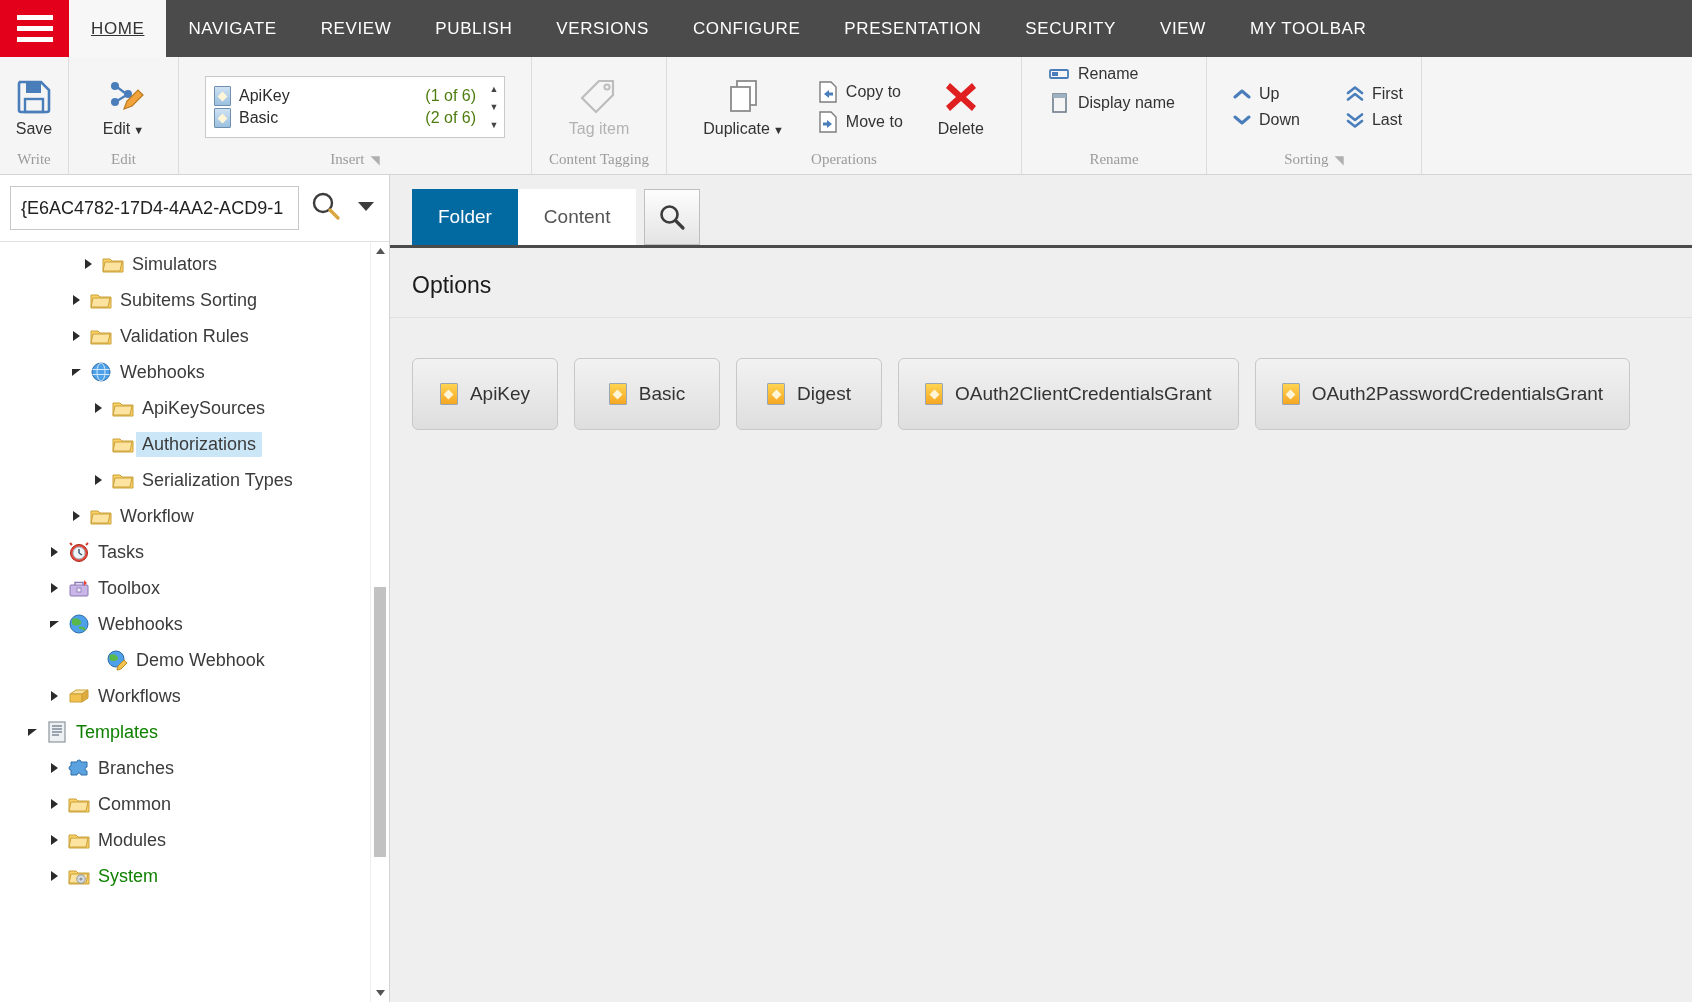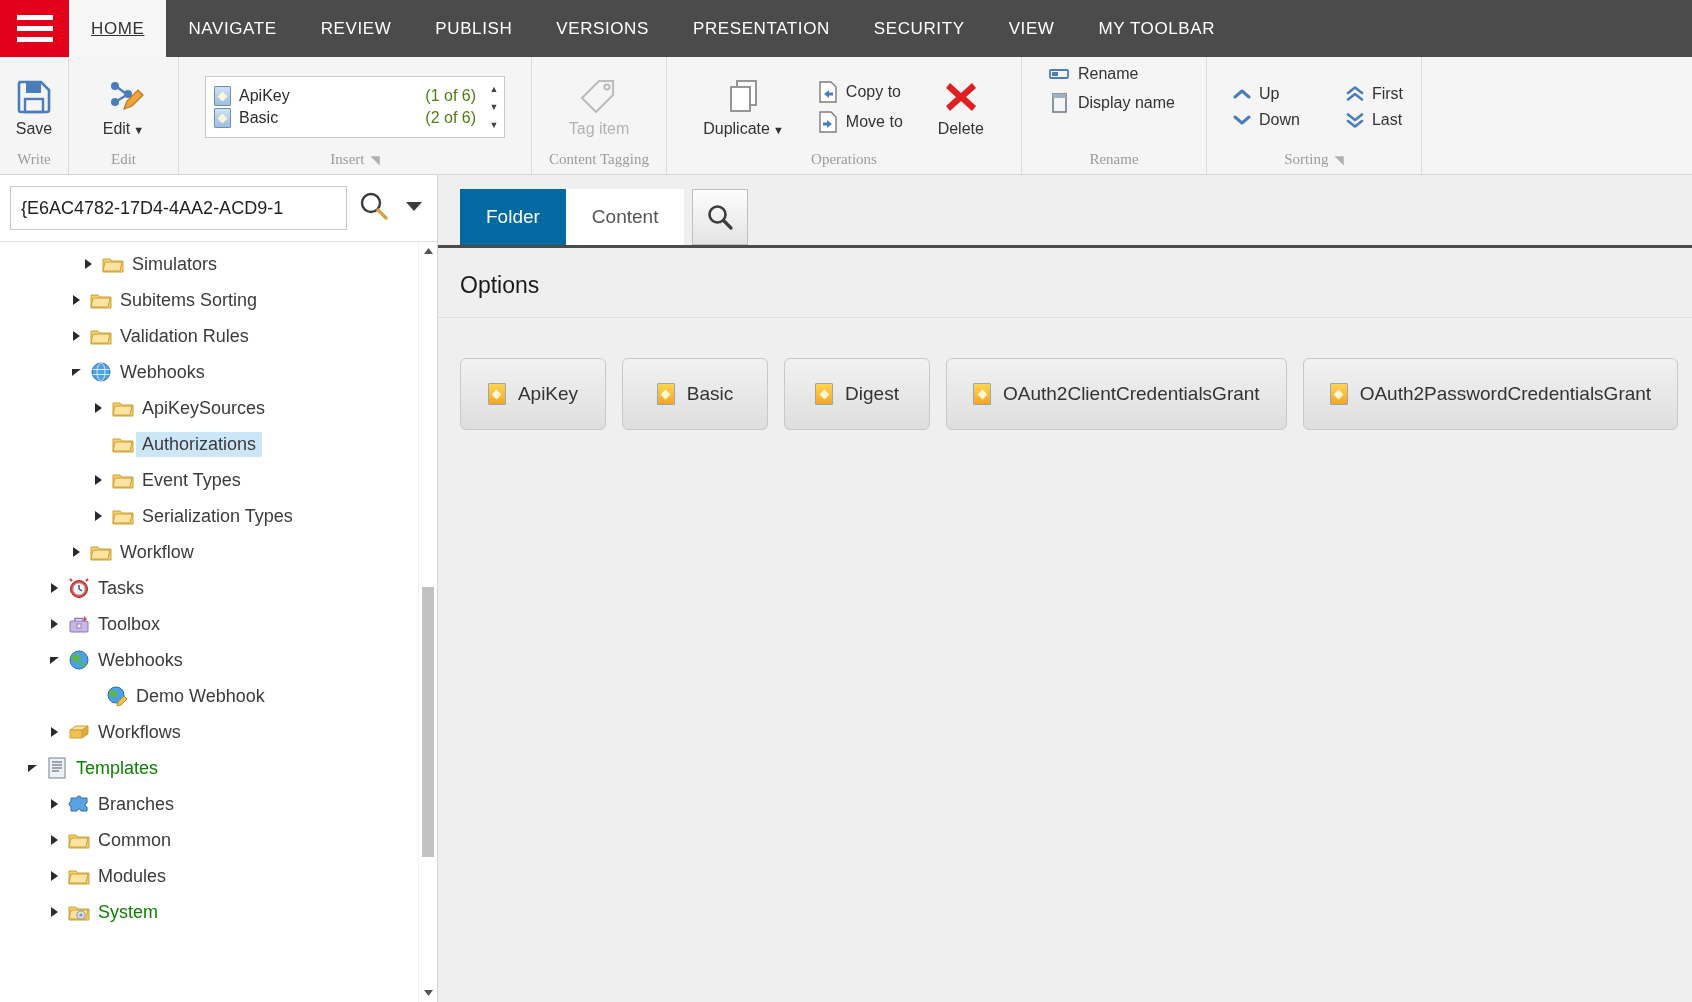--- a/index.html
+++ b/index.html
@@ -160,21 +160,21 @@
 
   
   .main {
     display: flex;
     height: calc(1002px - 57px - 118px);
     align-items: stretch;
   }
 
   
   .tree-pane {
-    width: 438px;
+    width: 390px;
     display: flex;
     flex-direction: column;
     background: #ffffff;
     border-right: 1px solid #d4d4d4;
     position: relative;
   }
   .tree-search {
     display: flex;
     align-items: center;
     height: 67px;
@@ -341,20 +341,21 @@
     <div class="bar"></div>
     <div class="bar"></div>
     <div class="bar"></div>
   </div>
   <div id="ribbon-tabs" style="display:flex;align-items:stretch;">
       <div class="tab active">HOME</div>
       <div class="tab">NAVIGATE</div>
       <div class="tab">REVIEW</div>
       <div class="tab">PUBLISH</div>
       <div class="tab">VERSIONS</div>
+      <div class="tab">CONFIGURE</div>
       <div class="tab">PRESENTATION</div>
       <div class="tab">SECURITY</div>
       <div class="tab">VIEW</div>
       <div class="tab">MY TOOLBAR</div>
     </div>
 </div>
 
 <div class="ribbon">
 
   <div class="chunk" style="width:69px;">
@@ -635,34 +636,20 @@
               <svg width="10" height="12" viewBox="0 0 10 12">
                 <path d="M1 1 L8 6 L1 11 Z" fill="#2b2b2b"></path>
               </svg>
             </span>
             <span class="ticon">
               <svg width="22" height="19" viewBox="0 0 22 19">
                 <path d="M1 4 h7 l2 2 h11 v11 h-20 z" fill="#fbd064" stroke="#c9a13a" stroke-width="1"></path>
                 <path d="M3 7 h17 l-2 9 h-17 z" fill="#fde3a0" stroke="#c9a13a" stroke-width="1"></path>
               </svg>
             </span>
-            <span class="tlabel">Event Types</span>
-          </div>
-          <div class="tree-row" style="padding-left: 88px;">
-            <span class="twisty">
-              <svg width="10" height="12" viewBox="0 0 10 12">
-                <path d="M1 1 L8 6 L1 11 Z" fill="#2b2b2b"></path>
-              </svg>
-            </span>
-            <span class="ticon">
-              <svg width="22" height="19" viewBox="0 0 22 19">
-                <path d="M1 4 h7 l2 2 h11 v11 h-20 z" fill="#fbd064" stroke="#c9a13a" stroke-width="1"></path>
-                <path d="M3 7 h17 l-2 9 h-17 z" fill="#fde3a0" stroke="#c9a13a" stroke-width="1"></path>
-              </svg>
-            </span>
             <span class="tlabel">Serialization Types</span>
           </div>
           <div class="tree-row" style="padding-left: 66px;">
             <span class="twisty">
               <svg width="10" height="12" viewBox="0 0 10 12">
                 <path d="M1 1 L8 6 L1 11 Z" fill="#2b2b2b"></path>
               </svg>
             </span>
             <span class="ticon">
               <svg width="22" height="19" viewBox="0 0 22 19">

